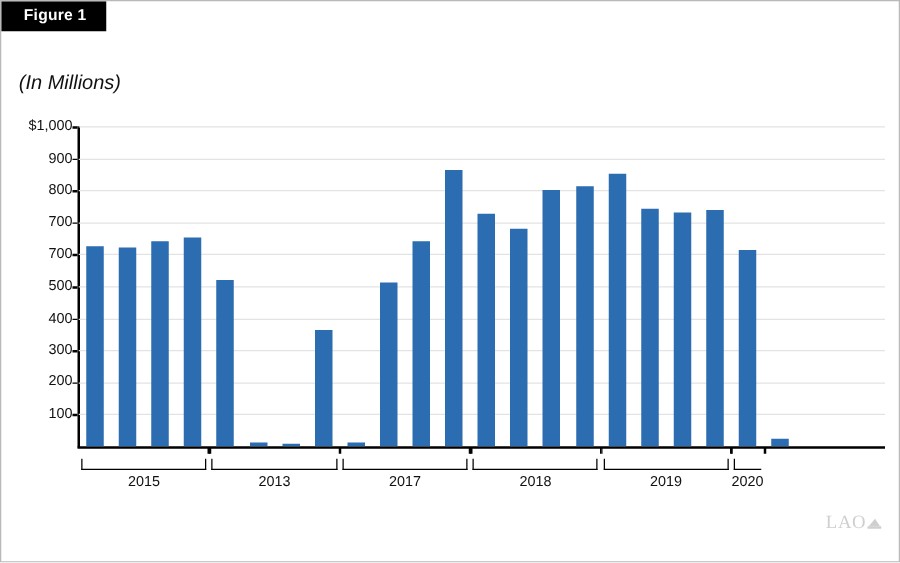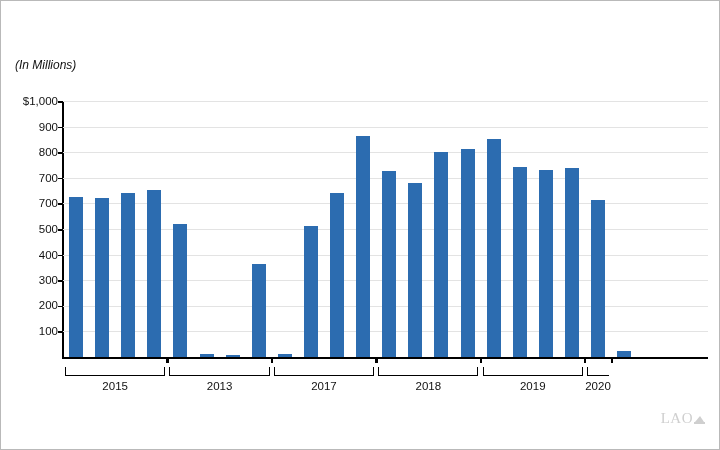--- a/index.html
+++ b/index.html
@@ -41,21 +41,21 @@
     font-size: 15.5px;
     font-weight: bold;
     letter-spacing: -0.1px;
     white-space: nowrap;
   }
   .subtitle {
     position: absolute;
     left: 14px;
     top: 57px;
     color: #111111;
-    font-size: 12px;
+    font-size: 16px;
     font-style: italic;
     white-space: nowrap;
   }
   
   .plot-area {
     position: absolute;
     left: 62px;
     top: 100px;
     width: 645px;
     height: 256px;
@@ -176,20 +176,21 @@
     border-left: 5px solid transparent;
     border-right: 4px solid transparent;
     border-bottom: 6px solid #cfcfcf;
   }
 </style>
 </head>
 <body>
 
 <div id="figure-root">
 
+  <div class="figure-tag">Figure 1</div>
   <div class="subtitle">(In Millions)</div>
 
   <div class="ylabels" id="ylabels">
       <div class="ytick-label" style="top: 330.4px;">100</div>
       <div class="ytick-mark" style="top: 330.4px; left: 57px;"></div>
       <div class="ytick-label" style="top: 304px;">200</div>
       <div class="ytick-mark" style="top: 304.8px; left: 57px;"></div>
       <div class="ytick-label" style="top: 279.2px;">300</div>
       <div class="ytick-mark" style="top: 279.2px; left: 57px;"></div>
       <div class="ytick-label" style="top: 253.6px;">400</div>

